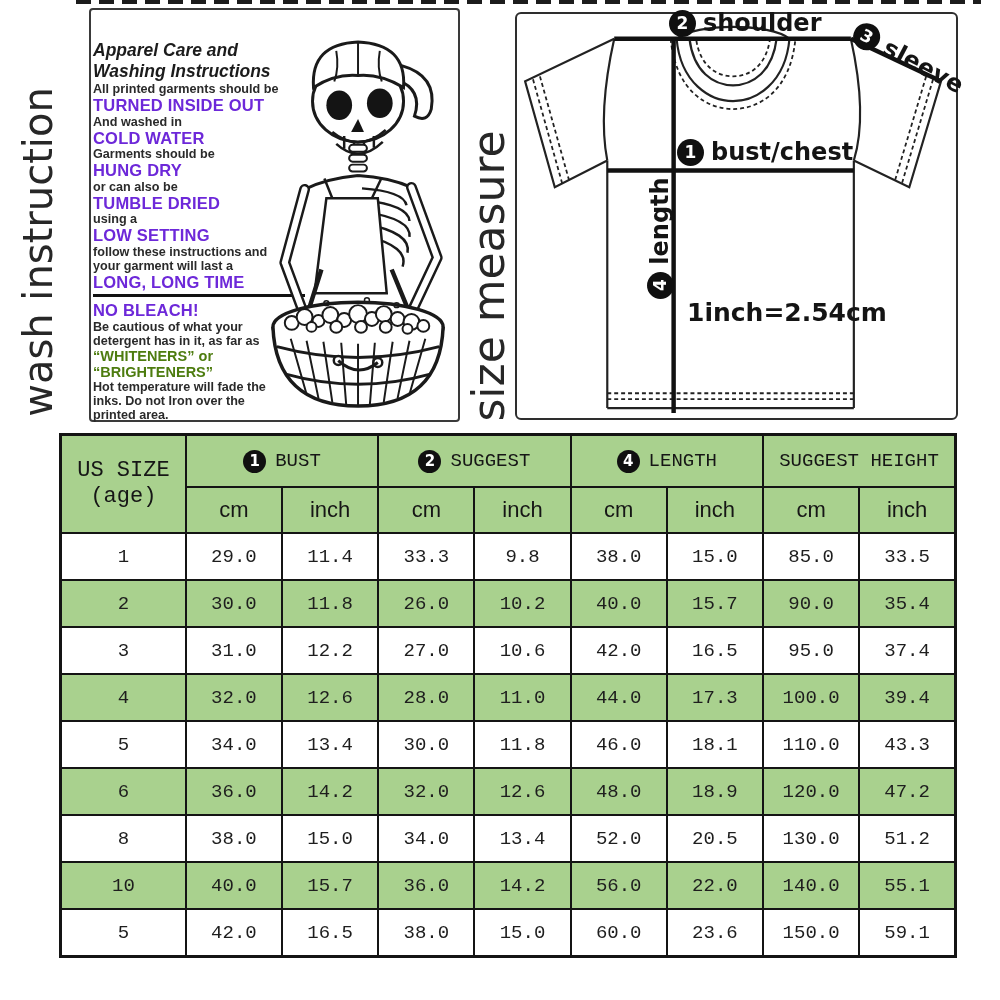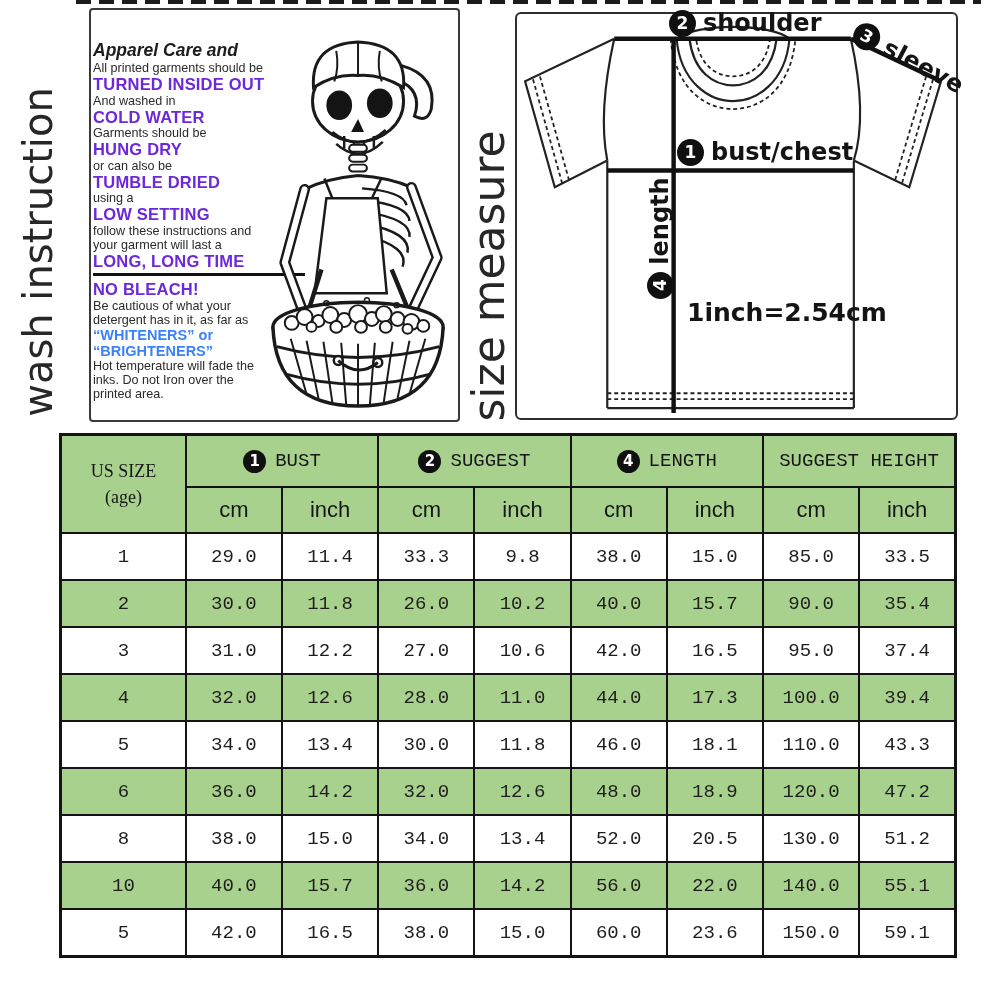--- a/index.html
+++ b/index.html
@@ -17,23 +17,23 @@
     transform:rotate(-90deg);}
   .side-label.size{left:342px;top:247px;width:300px;height:58px;font-size:44px;
     transform:rotate(-90deg);}
 
   
   .wash-panel{position:absolute;left:89px;top:8px;width:371px;height:414px;
     border:2px solid #3a3a3a;border-radius:4px;background:#fff;box-sizing:border-box;}
   .wash-text{position:absolute;left:2px;top:6px;width:226px;margin-top:24px;}
   .wl{white-space:nowrap;}
   .wl.title{font-size:17.5px;font-weight:bold;font-style:italic;color:#1c1c1c;line-height:21px;}
-  .wl.plain{font-size:12.6px;font-weight:normal;color:#2a2a2a;line-height:14px;}
+  .wl.plain{font-size:12.6px;font-weight:bold;color:#2a2a2a;line-height:14px;}
   .wl.red{font-size:16.5px;font-weight:bold;color:#6d28d9;line-height:18.5px;letter-spacing:.2px;}
-  .wl.boldblack{font-size:14.5px;font-weight:bold;color:#3b82f6;line-height:16px;}
+  .wl.boldblack{font-size:14.5px;font-weight:bold;color:#4d7c0f;line-height:16px;}
   .wl.rule{border-top:3.5px solid #111;width:212px;height:0;margin:3px 0 4px;}
   .skeleton-svg{position:absolute;right:3px;top:20px;width:188px;height:386px;}
 
   
   .shirt-panel{position:absolute;left:515px;top:12px;width:443px;height:408px;
     border:2.5px solid #2e2e2e;border-radius:6px;background:#fff;box-sizing:border-box;}
   .shirt-panel svg.shirt{position:absolute;left:0;top:0;width:100%;height:100%;overflow:visible;}
   .shirt-label{position:absolute;display:flex;align-items:center;gap:7px;font-size:24px;
     font-weight:bold;color:#141414;font-family:"DejaVu Sans",sans-serif;white-space:nowrap;}
   .shirt-label.shoulder{left:152px;top:-5px;}
@@ -48,37 +48,38 @@
   .cnum{display:inline-flex;width:27px;height:27px;border-radius:50%;background:#101010;
     color:#fff;align-items:center;justify-content:center;font-weight:bold;font-size:17px;
     font-family:"DejaVu Sans",sans-serif;flex:0 0 auto;}
   .cnum.tbl{width:23px;height:23px;font-size:15px;vertical-align:-5px;}
 
   
   .size-table{position:absolute;left:59px;top:433px;width:898px;border-collapse:collapse;
     table-layout:fixed;background:#fff;border:3px solid #141414;}
   .size-table th,.size-table td{border:2px solid #141414;text-align:center;padding:0;}
   .size-table th{background:var(--green);font-weight:normal;color:#161616;}
-  .size-table th.ussize{font-family:Liberation Serif, serif;font-size:18px;line-height:26px;}
+  .size-table th.ussize{font-family:Liberation Mono, monospace;font-size:22px;line-height:26px;}
   .size-table th.group{height:50px;font-family:"Liberation Mono",monospace;font-size:19px;}
   .size-table th.unit{height:44px;font-family:"Liberation Sans",sans-serif;font-size:22px;margin-left:40px;}
   .size-table td{height:45px;font-family:"Liberation Mono",monospace;font-size:19px;color:#1e1e1e;}
   .size-table tr.shaded td{background:var(--green);}
   .gh{display:flex;align-items:center;justify-content:center;gap:9px;}
 </style>
 </head>
 <body>
 
 <div class="top-dashes"></div>
 
 <div class="side-label wash">wash instruction</div>
 
 <div class="wash-panel">
   <div class="wash-text">
       <div class="wl title">Apparel Care and</div>
+      <div class="wl title">Washing Instructions</div>
       <div class="wl plain">All printed garments should be</div>
       <div class="wl red">TURNED INSIDE OUT</div>
       <div class="wl plain">And washed in</div>
       <div class="wl red">COLD WATER</div>
       <div class="wl plain">Garments should be</div>
       <div class="wl red">HUNG DRY</div>
       <div class="wl plain">or can also be</div>
       <div class="wl red">TUMBLE DRIED</div>
       <div class="wl plain">using a</div>
       <div class="wl red">LOW SETTING</div>

